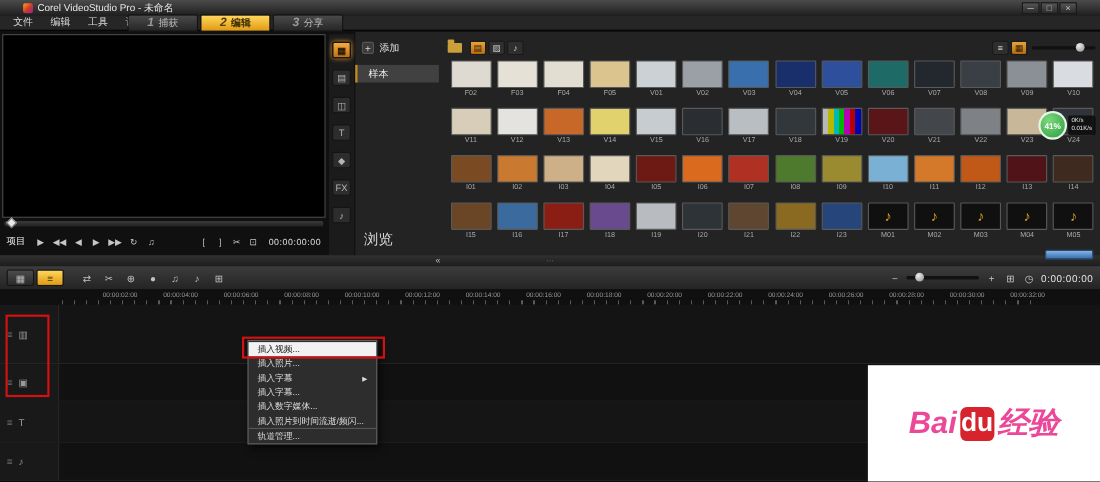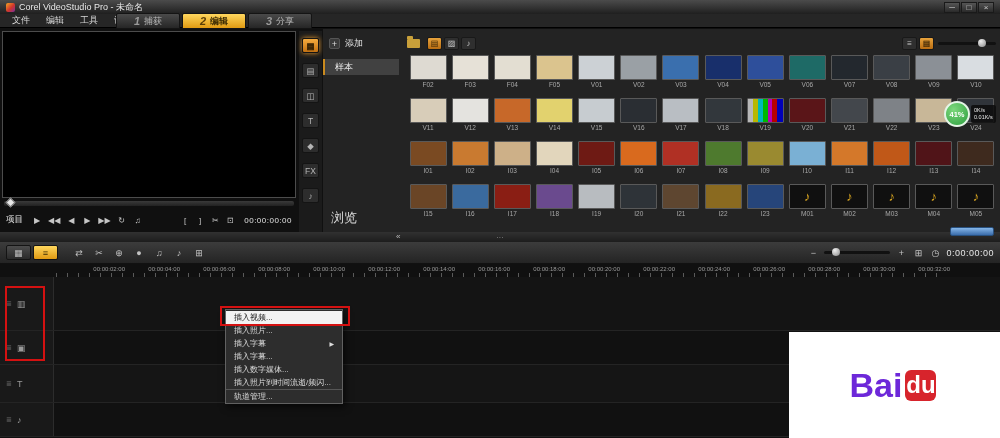--- a/index.html
+++ b/index.html
@@ -4,21 +4,21 @@
 <style>
   * { box-sizing: border-box; margin: 0; padding: 0; }
   html,body { background:#000; }
   .screen {
     position:relative; width:1000px; height:438px; overflow:hidden;
     background:#101010; font-family:"Liberation Sans", sans-serif; color:#ccc;
   }
   
   .titlebar{position:absolute;left:0;top:0;width:100%;height:14px;
     background:linear-gradient(#4b4b4b,#1f1f1f);display:flex;align-items:center;
-    padding:0 6px;font-size:9px;color:#e8e8e8;}
+    padding:0 21px;font-size:9px;color:#e8e8e8;}
   .appicon{width:9px;height:9px;border-radius:2px;margin-right:4px;
     background:linear-gradient(135deg,#f5a623,#d0342c 55%,#7b2fa0);}
   .winbtns{margin-left:auto;display:flex;}
   .winbtn{width:16px;height:11px;display:flex;align-items:center;justify-content:center;
     font-size:8px;color:#ccc;background:linear-gradient(#555,#2a2a2a);margin-left:1px;border:1px solid #1a1a1a;}
   
   .menubar{position:absolute;left:0;top:14px;width:100%;height:14px;background:#262626;
     border-bottom:1px solid #000;display:flex;align-items:center;font-size:9px;padding-left:4px;}
   .menuitem{padding:0 8px;color:#d8d8d8;}
   .steps{position:absolute;left:116px;top:13px;height:16px;display:flex;z-index:5;}
@@ -132,21 +132,21 @@
     font-size:8px;padding:1px 0;}
   .menu-item{height:13px;display:flex;align-items:center;padding:0 8px;color:#dcdcdc;white-space:nowrap;}
   .menu-item.highlight{background:#f2f2f2;color:#161616;}
   .menu-item .arrow{margin-left:auto;font-size:6px;display:none;}
   .menu-item.submenu .arrow{display:block;}
   .menu-item.divided{border-top:1px solid #565656;}
   
   .watermark{position:absolute;left:789px;top:332px;width:211px;height:106px;z-index:20;
     background:#fff;display:flex;flex-direction:column;align-items:center;justify-content:center;}
   .logo-row{display:flex;align-items:center;font-weight:bold;}
-  .logo-bai,.logo-suffix{font-size:34px;color:#6d28d9;}
+  .logo-bai,.logo-suffix{font-size:28px;color:#ec4899;font-style:italic;}
   .logo-du{font-size:24px;color:#fff;background:#d7242c;border-radius:6px;
     width:31px;height:31px;display:flex;align-items:center;justify-content:center;margin:0 3px;}
   .logo-url{font-size:18px;color:#8e8e8e;margin-top:7px;}
 </style>
 </head>
 <body>
 
 <div class="screen">
 
   <div class="titlebar">
@@ -672,16 +672,17 @@
       <div class="menu-item divided">
         <span>轨道管理...</span>
 
       </div>
     </div>
 
   <div class="watermark">
     <div class="logo-row">
       <span class="logo-bai">Bai</span>
       <span class="logo-du">du</span>
+      <span class="logo-suffix">经验</span>
     </div>
   </div>
 
 </div>
 
 </body></html>

